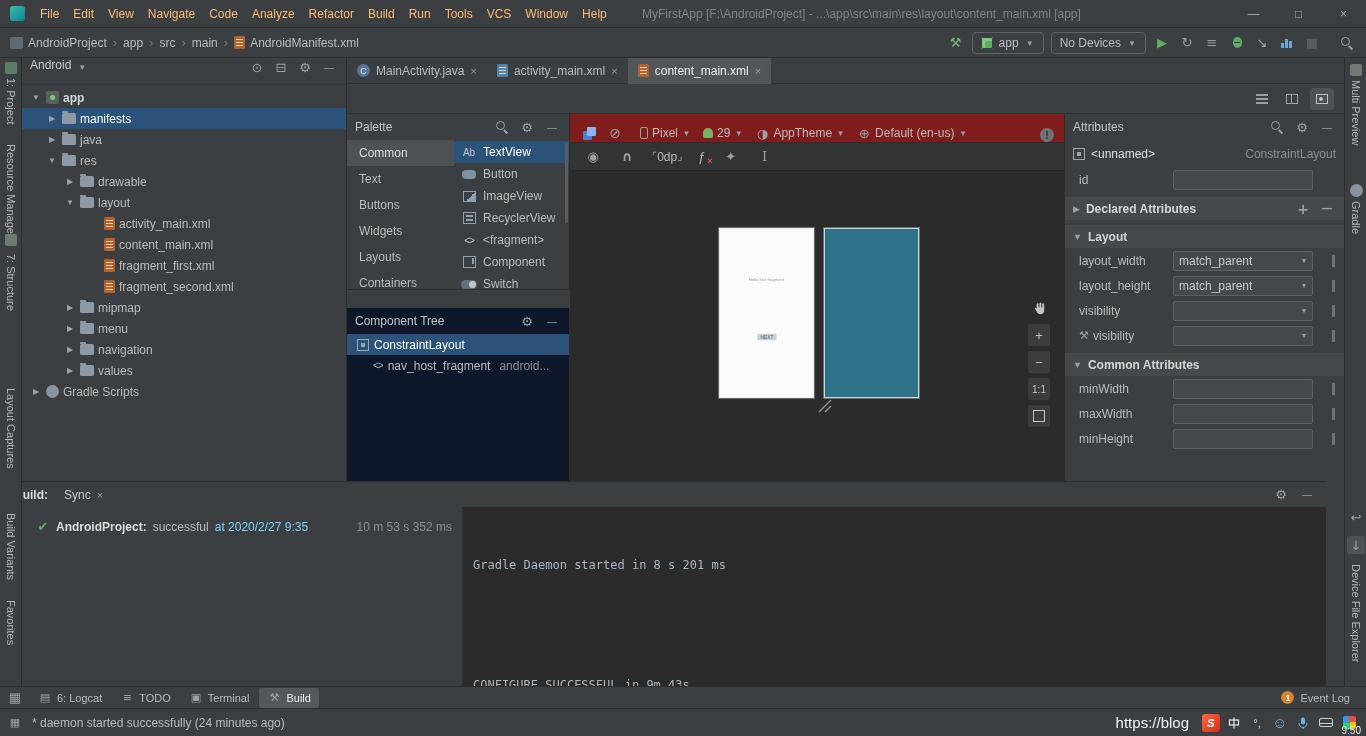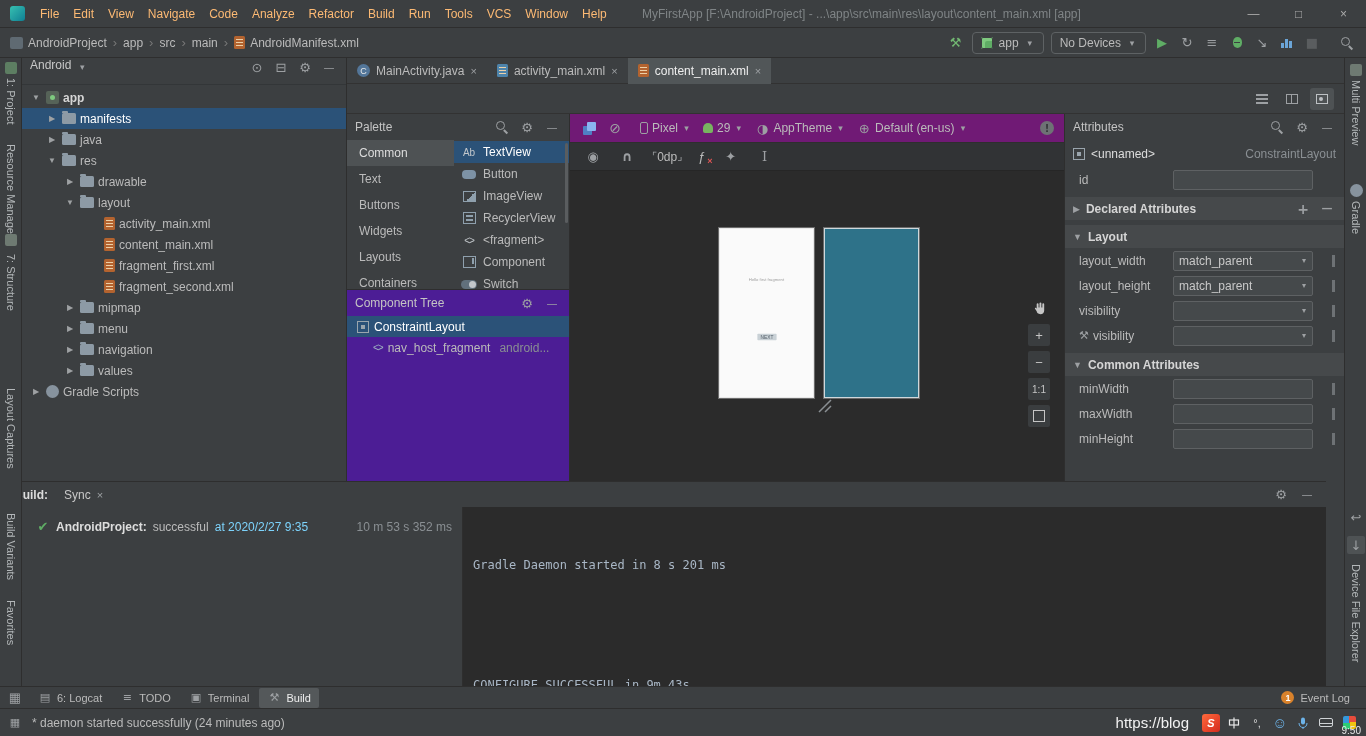--- a/index.html
+++ b/index.html
@@ -141,30 +141,30 @@
 .panel-title{color:#c4c4c4}
 .head-icons{margin-left:auto;display:flex;gap:7px;align-items:center}
 .pbody{flex:1;display:flex;overflow:hidden;position:relative}
 .pcats{width:107px;overflow:hidden}
 .pcat{height:26px;line-height:26px;padding-left:12px;color:#bbb;white-space:nowrap}
 .pcat.sel{background:#4e5254;color:#ddd}
 .pitems{flex:1;overflow:hidden;padding-top:1px}
 .pitem{height:22px;display:flex;align-items:center;gap:5px;padding-left:6px;white-space:nowrap}
 .pitem.sel{background:#2b5278;color:#fff}
 .pscroll{position:absolute;right:1px;top:3px;width:3px;height:80px;background:#5a5d5f;border-radius:2px}
-.comptree{position:absolute;left:0;top:176px;width:223px;height:191px;background:#4c1d95;
+.comptree{position:absolute;left:0;top:194px;width:223px;height:191px;background:#0f172a;
   border-right:1px solid #2e2e2e;display:flex;flex-direction:column}
 .ctrow{height:21px;display:flex;align-items:center;gap:5px;padding-left:10px;white-space:nowrap}
 .ctrow.sel{background:#2b5278;color:#fff}
 .ctrow .suffix{color:#8a8f93;margin-left:4px}
 .ci-frag{color:#9fb3c2;font-size:10px;letter-spacing:-1px}
 
 
 .design{position:absolute;left:223px;top:0;width:494px;height:367px;display:flex;flex-direction:column;background:#2b2b2b}
-.dtb1{height:29px;background:#701a75;border-bottom:1px solid #2e2e2e;display:flex;align-items:center;gap:8px;padding:0 10px;flex:none}
+.dtb1{height:29px;background:#7f1d1d;border-bottom:1px solid #2e2e2e;display:flex;align-items:flex-end;gap:8px;padding:0 10px;flex:none}
 .dsel{display:flex;align-items:center;gap:4px;color:#bbb;margin-right:4px}
 .dtb2{height:28px;background:#313335;border-bottom:1px solid #262626;display:flex;align-items:center;gap:16px;padding:0 14px;flex:none}
 .mgctl{display:flex;align-items:center;color:#bbb}
 .mgctl .corner{color:#9da0a3;font-size:11px}
 .fxctl{position:relative;color:#bbb;font-size:13px}
 .fxctl .redx{position:absolute;right:-7px;bottom:-2px;color:#e05555;font-size:9px;font-weight:700}
 .canvas{flex:1;position:relative;overflow:hidden}
 .phone{position:absolute;top:57px;width:95px;height:170px}
 .phone.white{left:149px;background:#fafafa;border:1px solid #e8e8e8;box-shadow:0 0 0 1px rgba(255,255,255,.3)}
 .phone.bp{left:254px;background:#2e7289;border:1px solid #cfd8dc;box-shadow:0 0 0 1px rgba(255,255,255,.3)}

